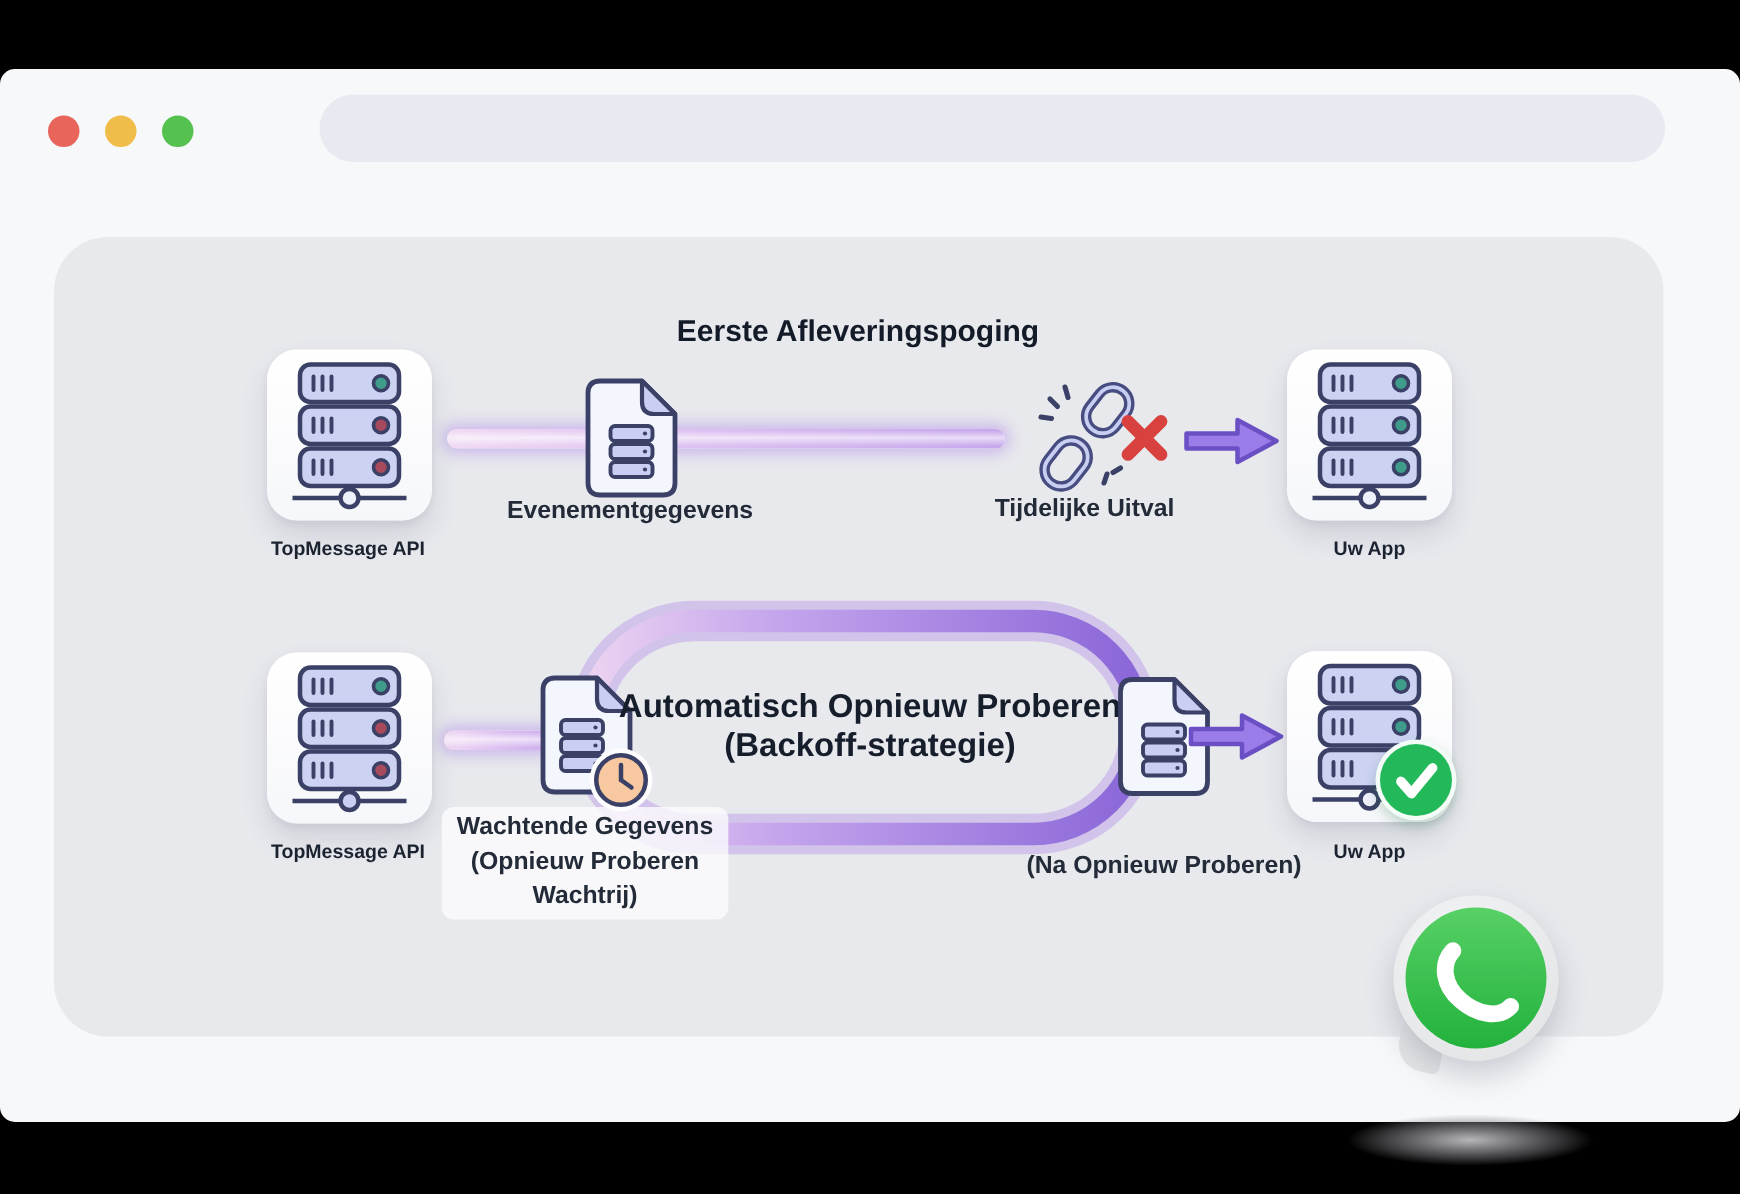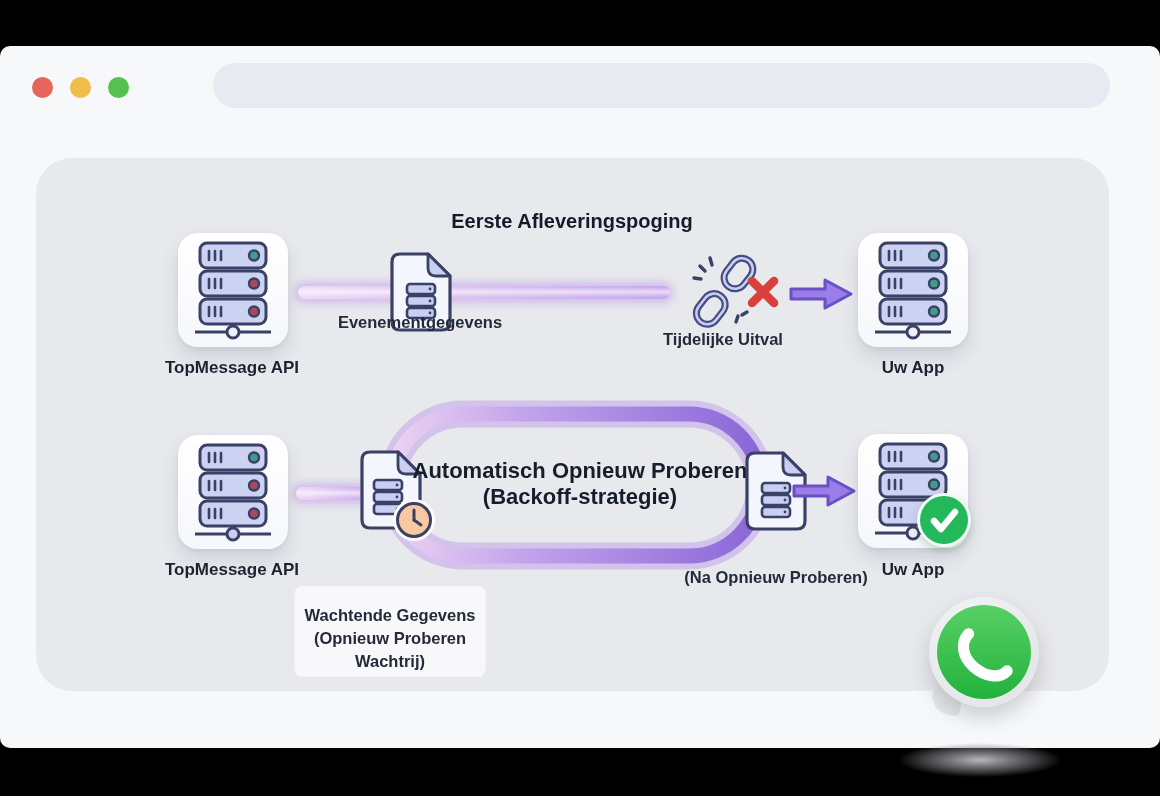--- a/index.html
+++ b/index.html
@@ -28,29 +28,29 @@
   }
   .card{
     position:absolute;width:110px;height:114px;
     background:linear-gradient(180deg,#ffffff,#f6f7fa);
     border-radius:20px;
     box-shadow:0 10px 18px rgba(80,85,120,.16),0 2px 4px rgba(80,85,120,.08);
     display:flex;align-items:center;justify-content:center;
   }
   .label{
     position:absolute;transform:translateX(-50%);
-    font-weight:700;font-size:17px;color:#1b2330;white-space:nowrap;text-align:center;
+    font-weight:700;font-size:13px;color:#1b2330;white-space:nowrap;text-align:center;
   }
   .caption{
     position:absolute;transform:translateX(-50%);
     font-weight:600;font-size:16.5px;color:#232b39;white-space:nowrap;
     text-align:center;line-height:23px;
   }
   .chip{
-    background:rgba(252,252,254,.78);border-radius:8px;padding:18px 10px 4px;margin-top:48px;
+    background:rgba(252,252,254,.78);border-radius:8px;padding:2px 10px 4px;
   }
   .beam{
     position:absolute;height:13px;border-radius:7px;
     background:
       linear-gradient(180deg,rgba(255,255,255,0) 8%,rgba(255,255,255,.6) 45%,rgba(255,255,255,0) 88%),
       linear-gradient(90deg,#f0daf4,#ddc0f1 45%,#c7a7ec);
     box-shadow:0 0 10px 3px rgba(164,118,232,.45);
   }
   .loop-title{
     position:absolute;transform:translateX(-50%);
@@ -152,21 +152,21 @@
     <rect x="19" y="33" width="28" height="10" rx="3" fill="#c9cff2"></rect>
     <rect x="19" y="45" width="28" height="10" rx="3" fill="#c9cff2"></rect>
     <rect x="19" y="57" width="28" height="10" rx="3" fill="#c9cff2"></rect>
   </g>
   <g fill="#3b4166">
     <circle cx="42" cy="38" r="1.4"></circle>
       <circle cx="42" cy="50" r="1.4"></circle>
       <circle cx="42" cy="62" r="1.4"></circle>
   </g>
 </svg>
-<div class="caption" style="left:420px;top:311px;">Evenementgegevens</div>
+<div class="caption" style="left:420px;top:329px;">Evenementgegevens</div>
 
 <svg style="position:absolute;left:686px;top:252px;" width="76" height="80" viewBox="0 0 76 80">
   <g transform="rotate(38 38 40)">
     <rect x="27" y="0" width="22" height="33" rx="11" fill="none" stroke="#474d80" stroke-width="7"></rect>
     <rect x="27" y="0" width="22" height="33" rx="11" fill="none" stroke="#c9cff2" stroke-width="2.5"></rect>
     <rect x="27" y="45" width="22" height="33" rx="11" fill="none" stroke="#474d80" stroke-width="7"></rect>
     <rect x="27" y="45" width="22" height="33" rx="11" fill="none" stroke="#c9cff2" stroke-width="2.5"></rect>
   </g>
   <g stroke="#3b4166" stroke-width="3.4" stroke-linecap="round">
     <line x1="14" y1="14" x2="19" y2="19"></line>

